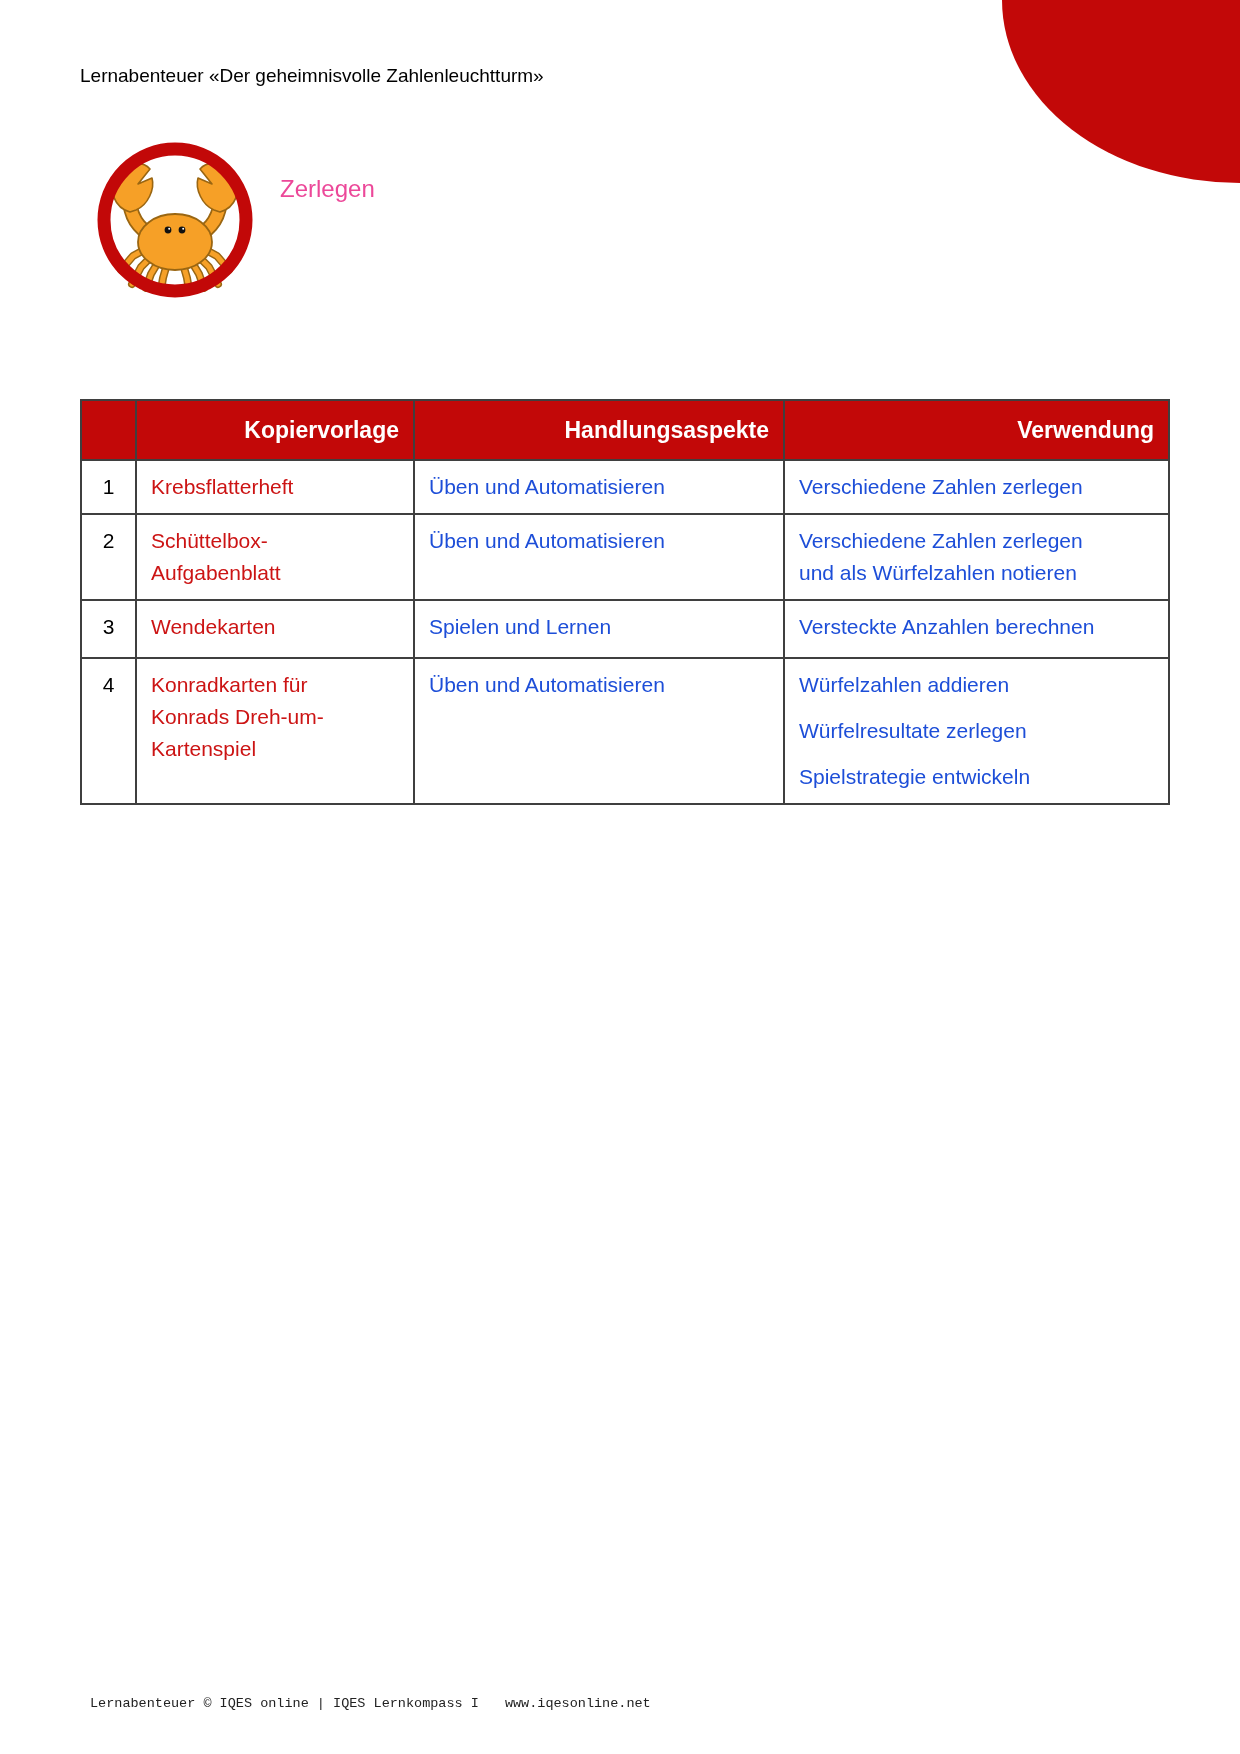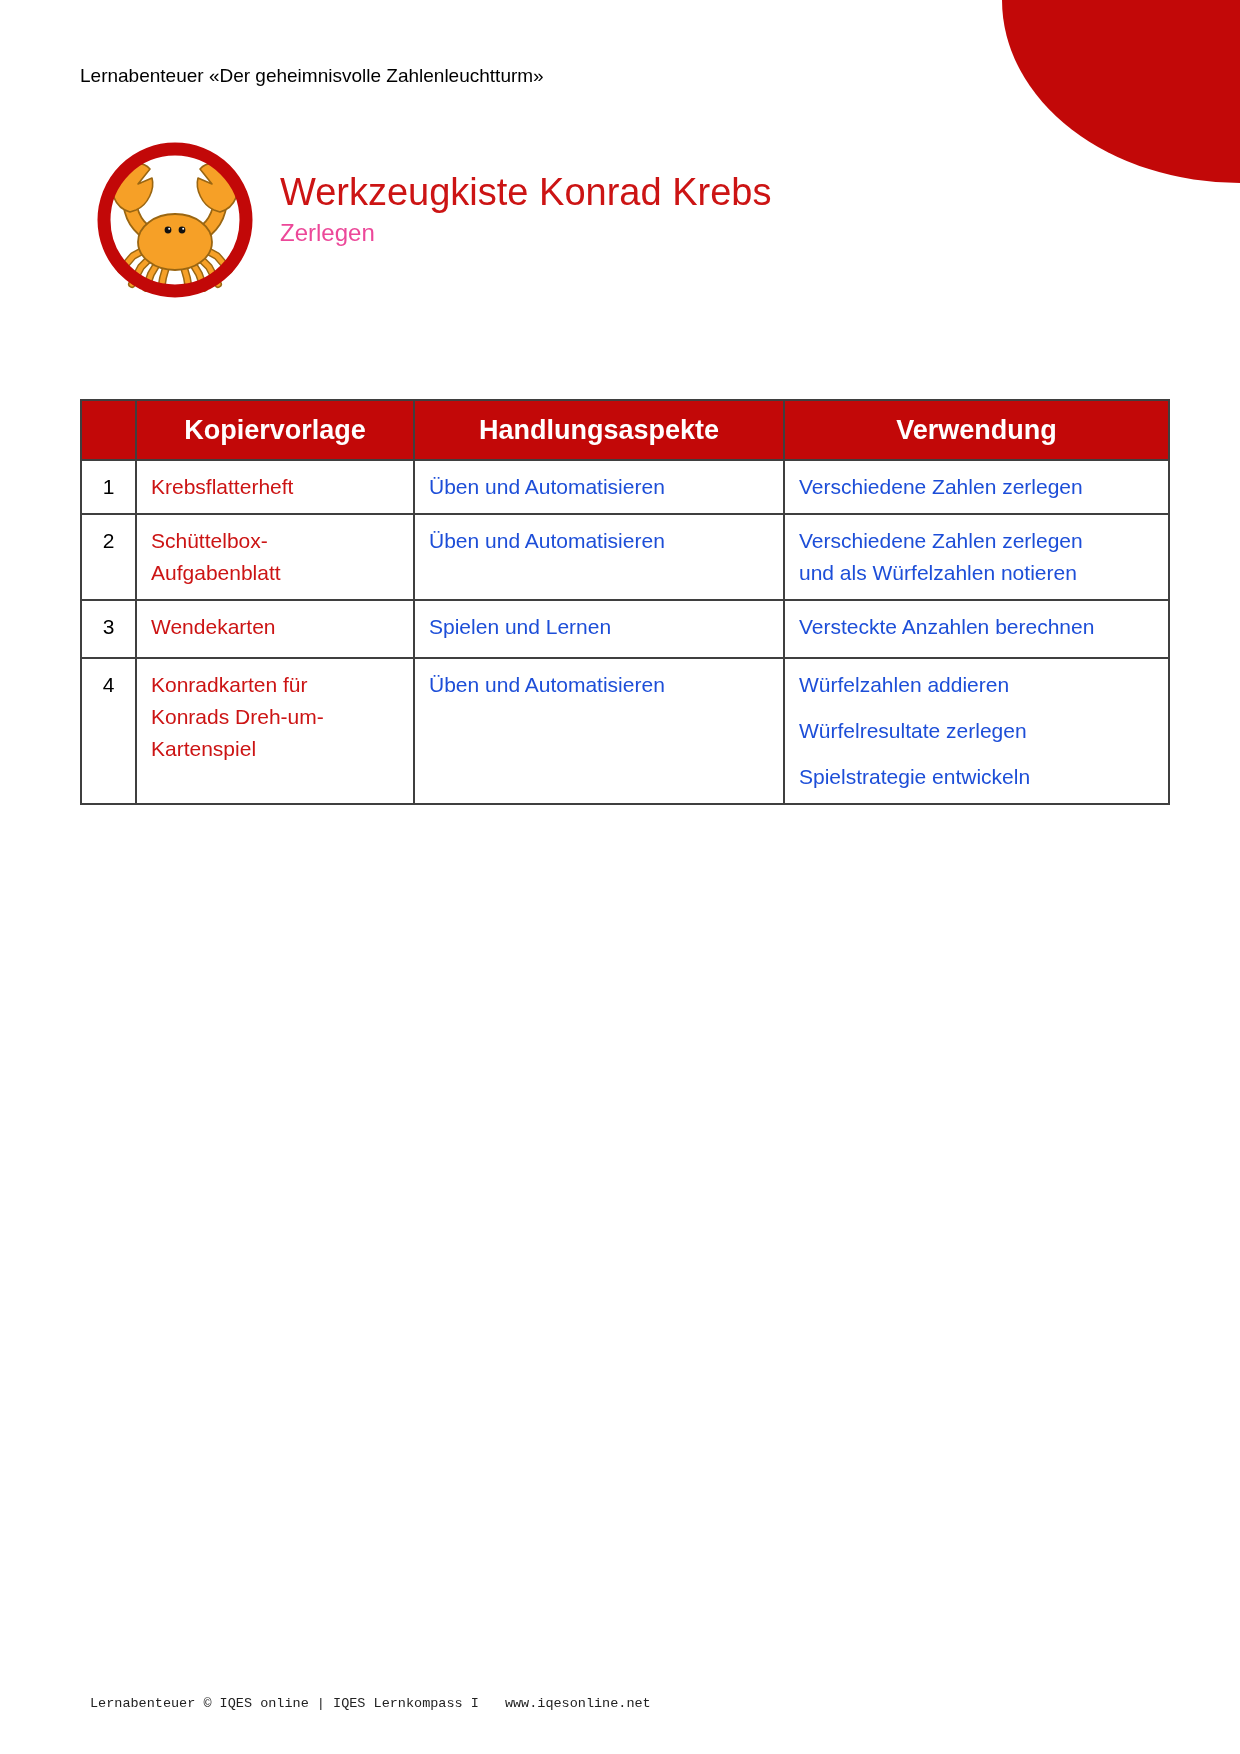--- a/index.html
+++ b/index.html
@@ -42,23 +42,23 @@
   }
   .doc-table th,.doc-table td{
     border:2px solid #3f3f3f;
     vertical-align:top;
     padding:10px 14px;
     font-size:21px;line-height:32px;
     word-wrap:break-word;
   }
   .doc-table thead th{
     background:#C20808;color:#ffffff;
-    font-weight:bold;font-size:27px;line-height:30px;
+    font-weight:bold;font-size:23px;line-height:30px;
     height:38px;vertical-align:middle;
-    text-align:center;padding:10px 14px;
+    text-align:right;padding:10px 14px;
   }
   .doc-table td.num-cell{text-align:center;color:#000;padding-left:4px;padding-right:4px;}
   .doc-table td.kopier-cell{color:#CC1414;margin-top:31px;}
   .doc-table td.hand-cell,.doc-table td.verw-cell{color:#1d4ed8;border-radius:25px;}
   .doc-table tbody tr:nth-child(1) td{height:32px;}
   .doc-table tbody tr:nth-child(2) td{height:58px;}
   .doc-table tbody tr:nth-child(3) td{height:36px;}
   .doc-table tbody tr:nth-child(4) td{height:118px;}
   .verw-cell .para{margin:0 0 14px 0;}
   .verw-cell .para:last-child{margin-bottom:0;}
@@ -127,21 +127,20 @@
       <circle cx="73" cy="90" r="3.4" fill="#111"></circle>
       <circle cx="87" cy="90" r="3.4" fill="#111"></circle>
       <circle cx="74.2" cy="88.8" r="1" fill="#fff"></circle>
       <circle cx="88.2" cy="88.8" r="1" fill="#fff"></circle>
     </g>
 
     <circle cx="80" cy="80" r="71" fill="none" stroke="#C20808" stroke-width="13"></circle>
   </svg>
 
   <div class="title-block">
-    <div class="doc-title">Werkzeugkiste Konrad Krebs</div>
     <div class="doc-subtitle">Zerlegen</div>
   </div>
 
   <div class="table-wrap">
     <table class="doc-table">
       <colgroup>
         <col style="width:55px">
         <col style="width:278px">
         <col style="width:370px">
         <col style="width:385px">

